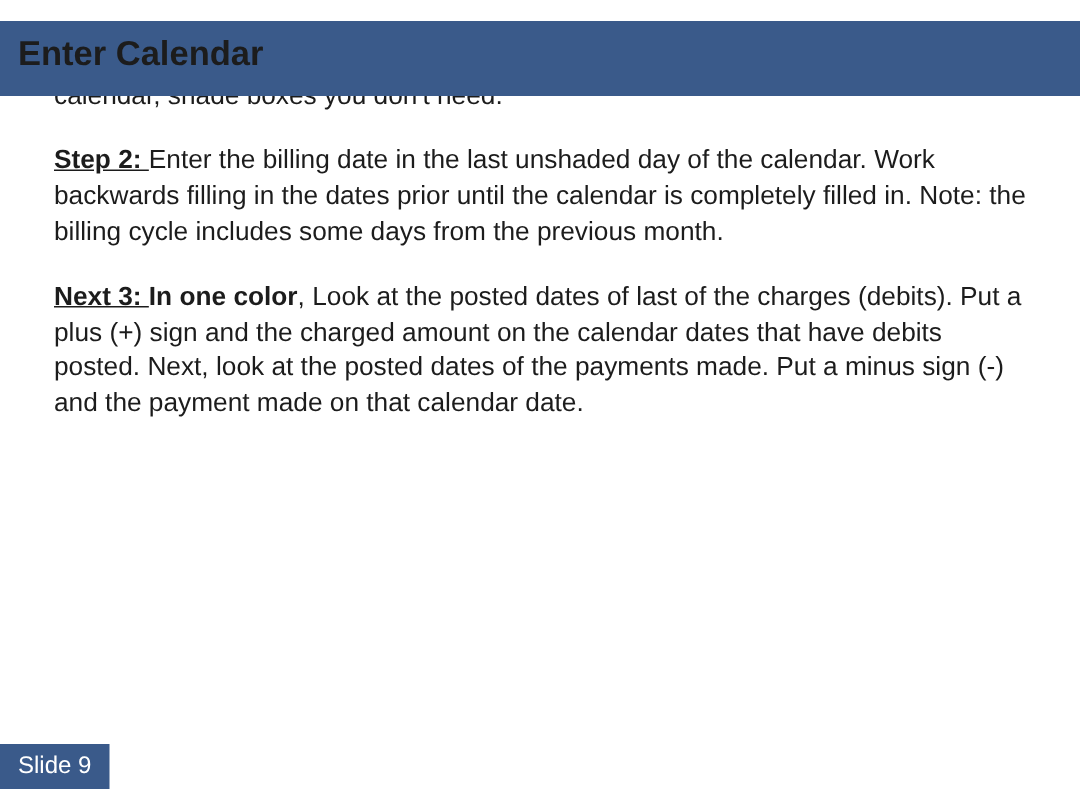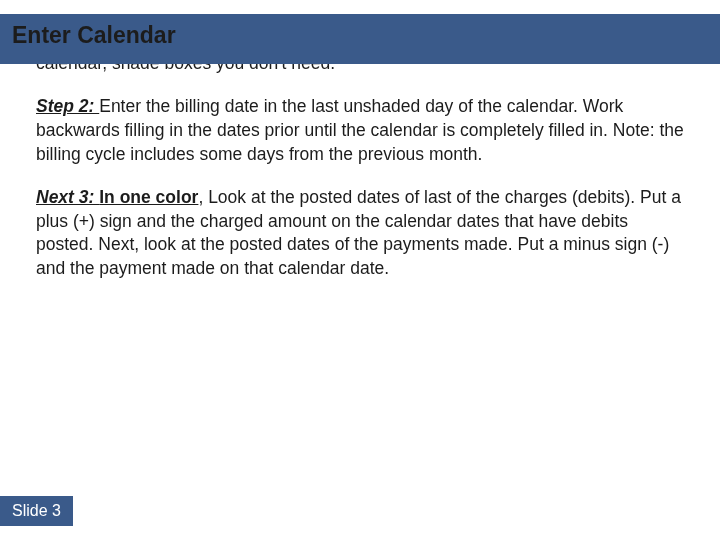--- a/index.html
+++ b/index.html
@@ -35,26 +35,24 @@
     padding: 28px 36px 0 36px;
     color: #1c1c1c;
     font-size: 17.5px;
     line-height: 1.35;
   }
   .step {
     margin-bottom: 20px;
   }
   .step-label {
     font-weight: bold;
-    font-style: italic;
     text-decoration: underline;
   }
   .underline-bold {
     font-weight: bold;
-    text-decoration: underline;
     margin-top: 36px;
   }
   .footer {
     position: absolute;
     bottom: 14px;
     left: 0;
     background: #3a5a8a;
     color: #ffffff;
     font-size: 16px;
     padding: 6px 12px;
@@ -77,13 +75,13 @@
   <p class="step">
     <span class="step-label">Step 2: </span><span>Enter the billing date in the last unshaded day of the calendar. Work backwards filling in the dates prior until the calendar is completely filled in. Note: the billing cycle includes some days from the previous month.</span>
   </p>
 
   <p class="step">
     <span class="step-label">Next 3: </span><span class="underline-bold">In one color</span><span>, Look at the posted dates of last of the charges (debits). Put a plus (+) sign and the charged amount on the calendar dates that have debits posted. Next, look at the posted dates of the payments made. Put a minus sign (-) and the payment made on that calendar date.</span>
   </p>
 
 </div>
 
-<div class="footer">Slide 3</div>
+<div class="footer">Slide 9</div>
 
 </body></html>

